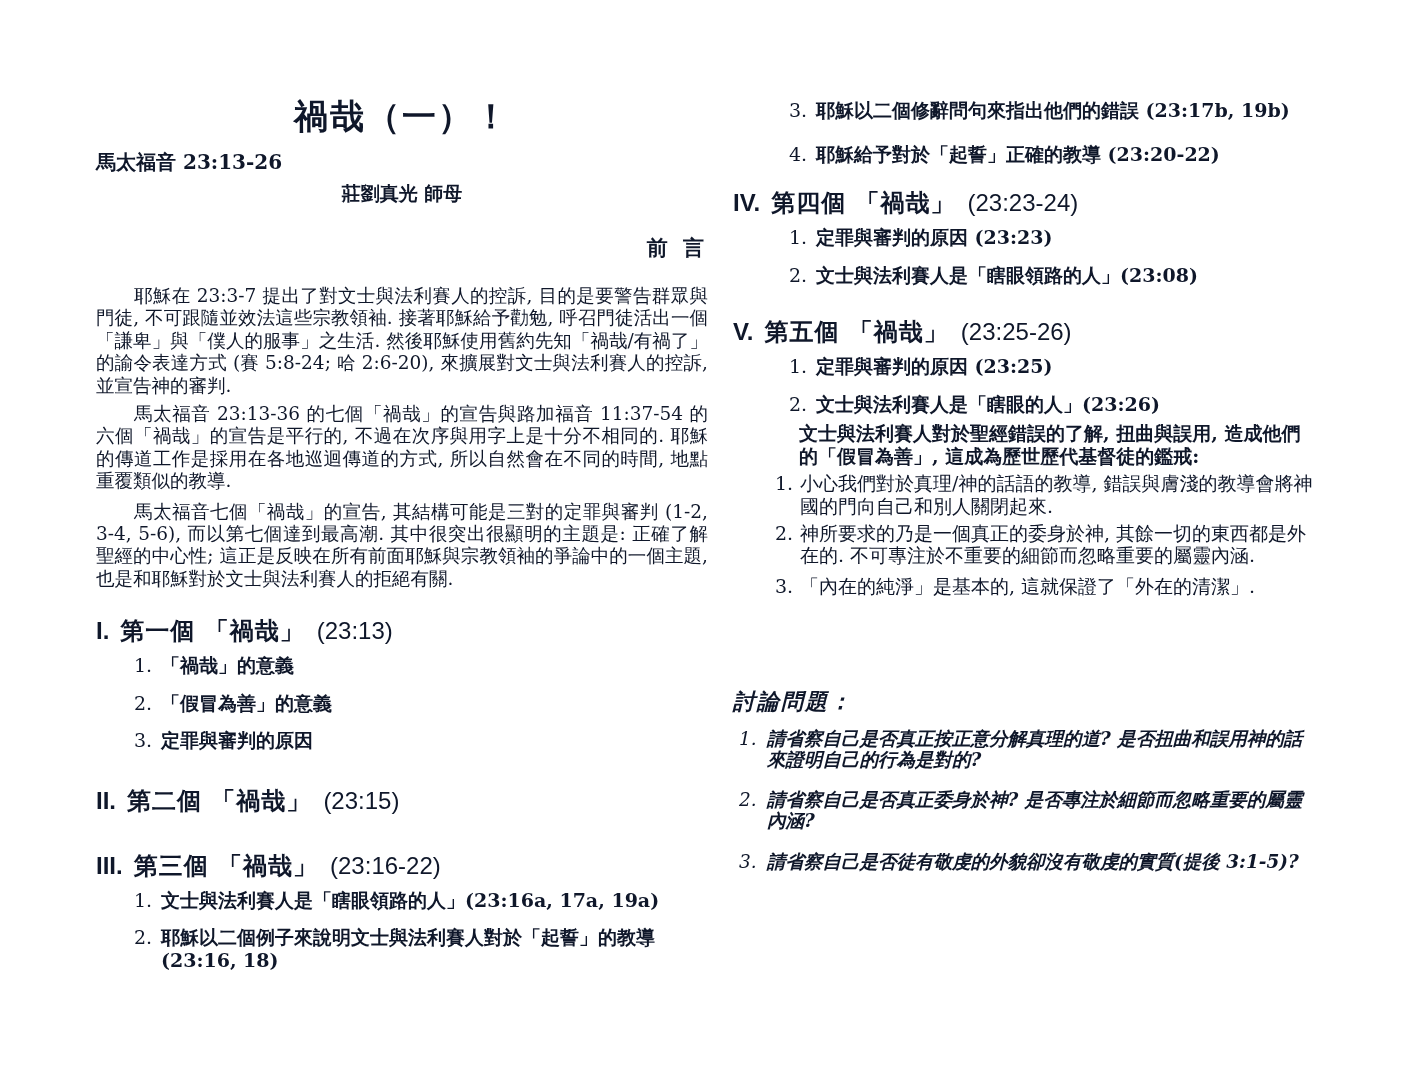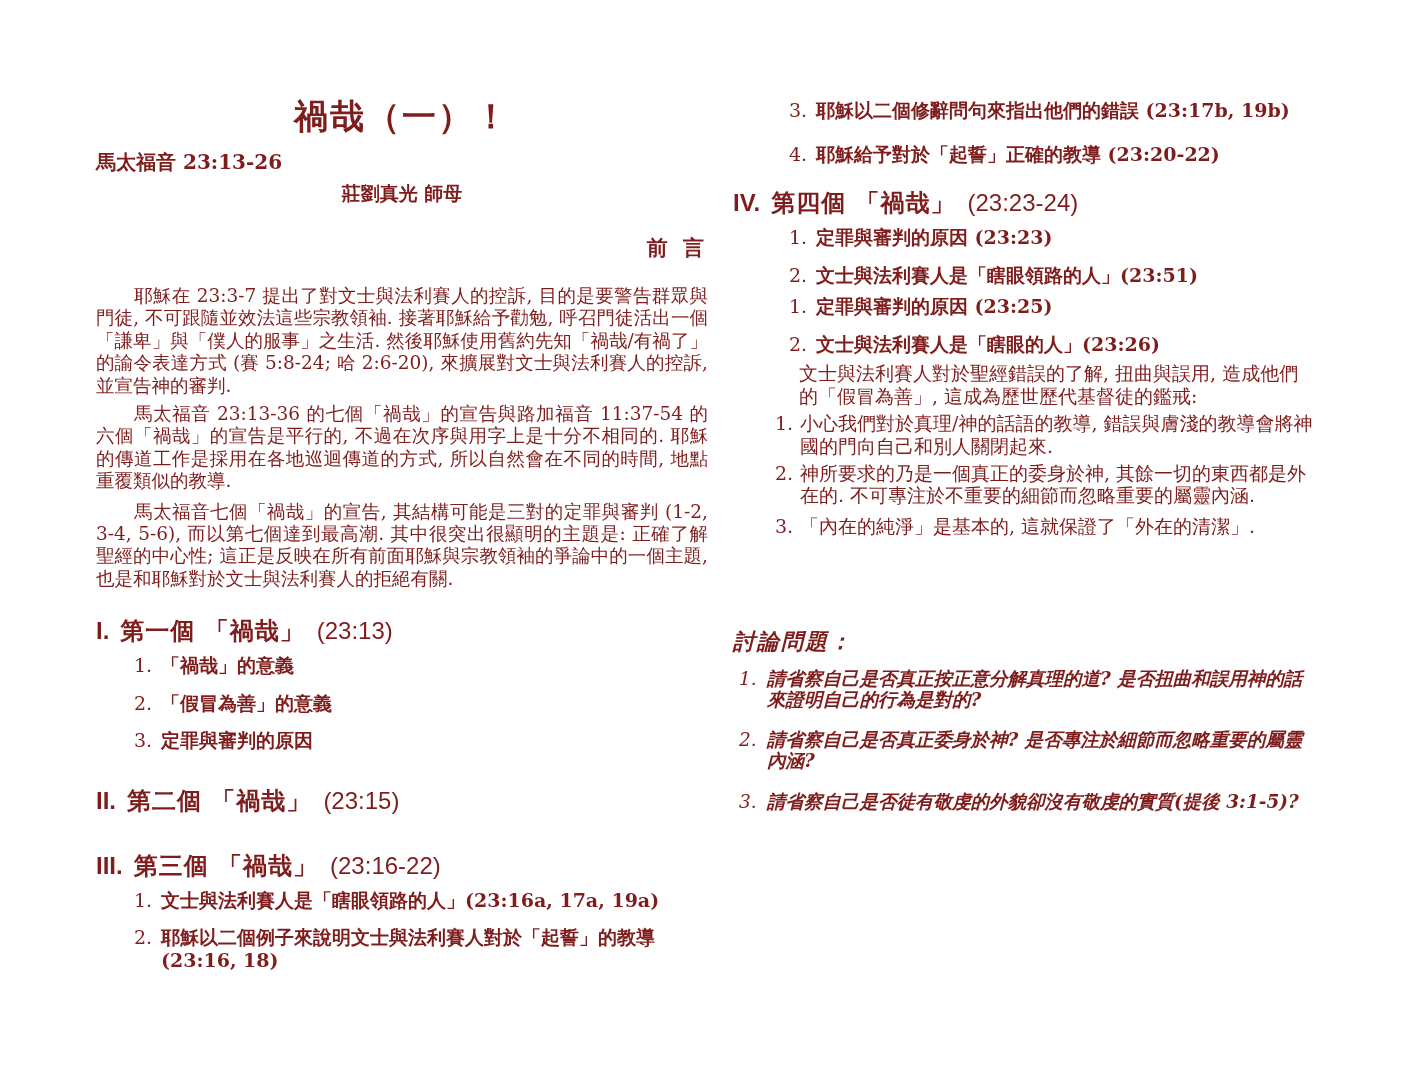--- a/index.html
+++ b/index.html
@@ -2,21 +2,21 @@
 <html><head>
 <meta charset="utf-8">
 <style>
   * { box-sizing: border-box; }
   html, body { margin: 0; padding: 0; background: #e8e8e8; }
   .page {
     position: relative;
     width: 1408px;
     height: 1088px;
     background: #ffffff;
-    color: #7f1d1d;
+    color: #0f172a;
     font-family: "DejaVu Serif", "Liberation Serif", serif;
     overflow: hidden;
   }
   .col { position: absolute; top: 0; }
   .col-left  { left: 96px;  width: 612px; }
   .col-right { left: 733px; width: 584px; }
 
   .doc-title {
     margin: 96px 0 0 0;
     text-align: center;
@@ -100,21 +100,21 @@
   .mt-r4    { margin-top: 21px; }
   .mt-sec4  { margin-top: 22px; }
   .mt-sec5  { margin-top: 30px; }
   .mt-sec6  { margin-top: 36px; }
 
   .principle-intro {
     margin: 6px 0 0 0;
     padding-left: 66px;
     font-size: 19px;
     line-height: 22.5px;
-    font-weight: 400;
+    font-weight: 700;
   }
   .p-item {
     display: flex;
     padding-left: 42px;
     font-size: 19px;
     line-height: 22.8px;
   }
   .p-item .num { flex: none; width: 25px; }
   .mt-p1 { margin-top: 5px; }
   .mt-p2 { margin-top: 4px; }
@@ -206,23 +206,26 @@
 
     <div class="sec-heading mt-sec4">
       <span class="rn">IV.</span><span class="title">第四個 「禍哉」</span><span class="ref">(23:23-24)</span>
     </div>
     <div class="sub-item mt-i1">
       <span class="num">1.</span>
       <span class="txt">定罪與審判的原因 (23:23)</span>
     </div>
     <div class="sub-item mt-i2">
       <span class="num">2.</span>
-      <span class="txt">文士與法利賽人是「瞎眼領路的人」(23:51)</span>
-    </div>
-
+      <span class="txt">文士與法利賽人是「瞎眼領路的人」(23:08)</span>
+    </div>
+
+    <div class="sec-heading mt-sec5">
+      <span class="rn">V.</span><span class="title">第五個 「禍哉」</span><span class="ref">(23:25-26)</span>
+    </div>
     <div class="sub-item mt-i1">
       <span class="num">1.</span>
       <span class="txt">定罪與審判的原因 (23:25)</span>
     </div>
     <div class="sub-item mt-i2">
       <span class="num">2.</span>
       <span class="txt">文士與法利賽人是「瞎眼的人」(23:26)</span>
     </div>
 
     <p class="principle-intro">文士與法利賽人對於聖經錯誤的了解, 扭曲與誤用, 造成他們的「假冒為善」, 這成為歷世歷代基督徒的鑑戒:</p>

